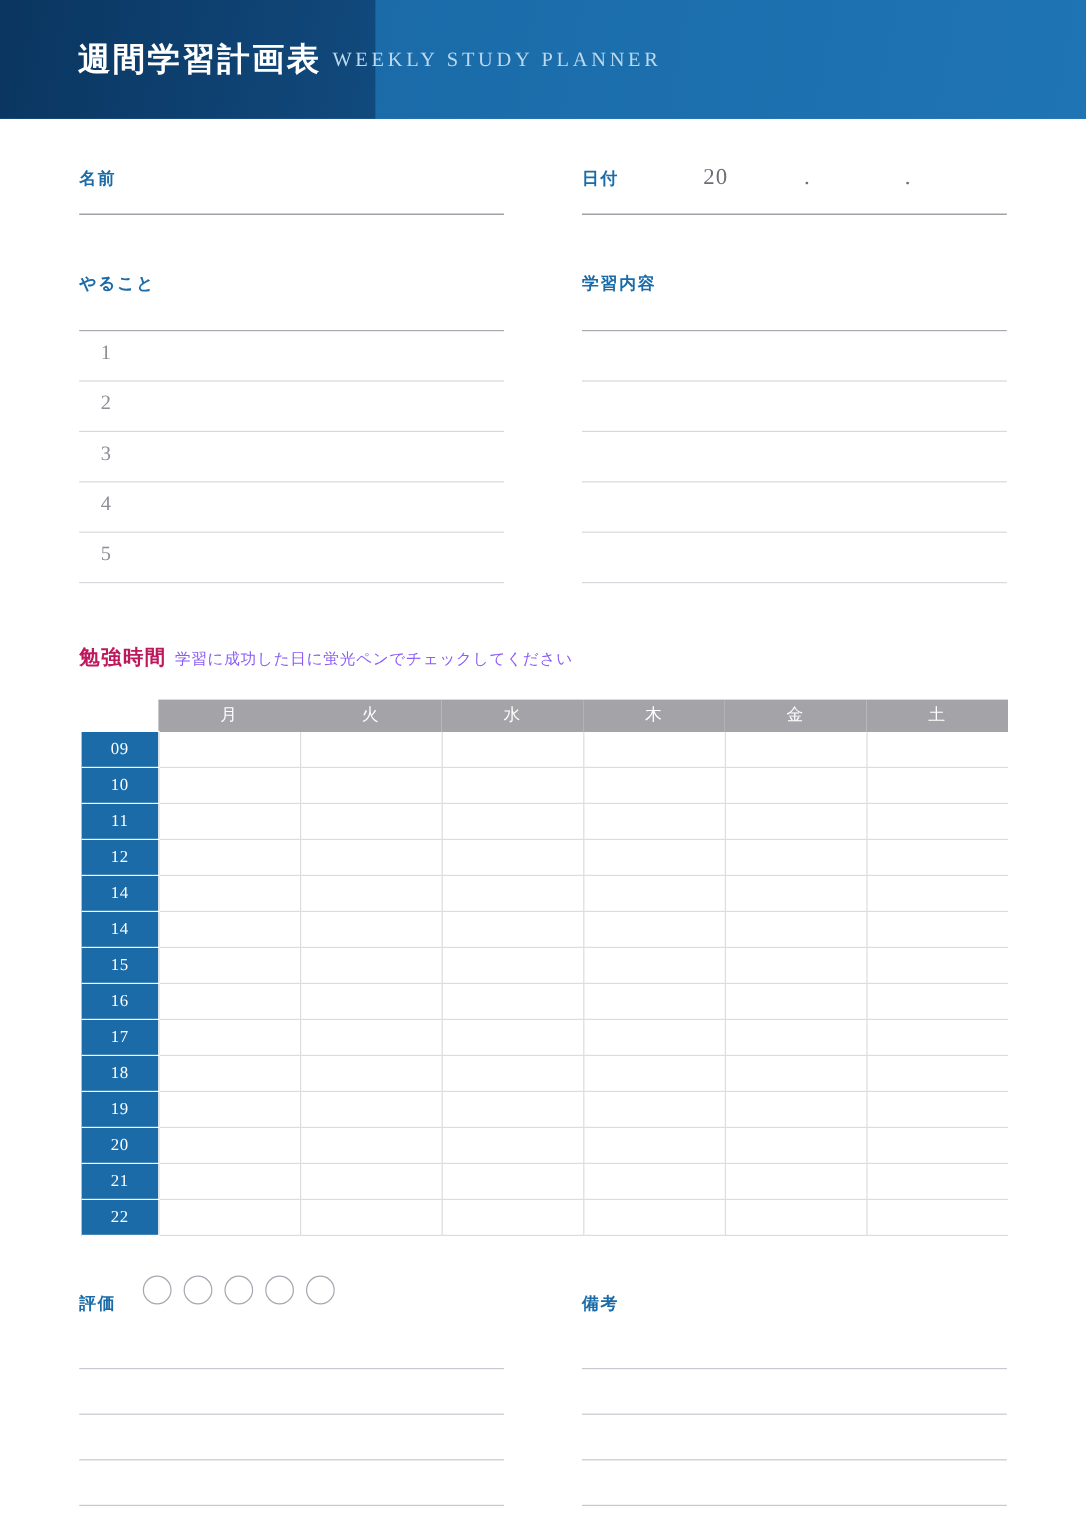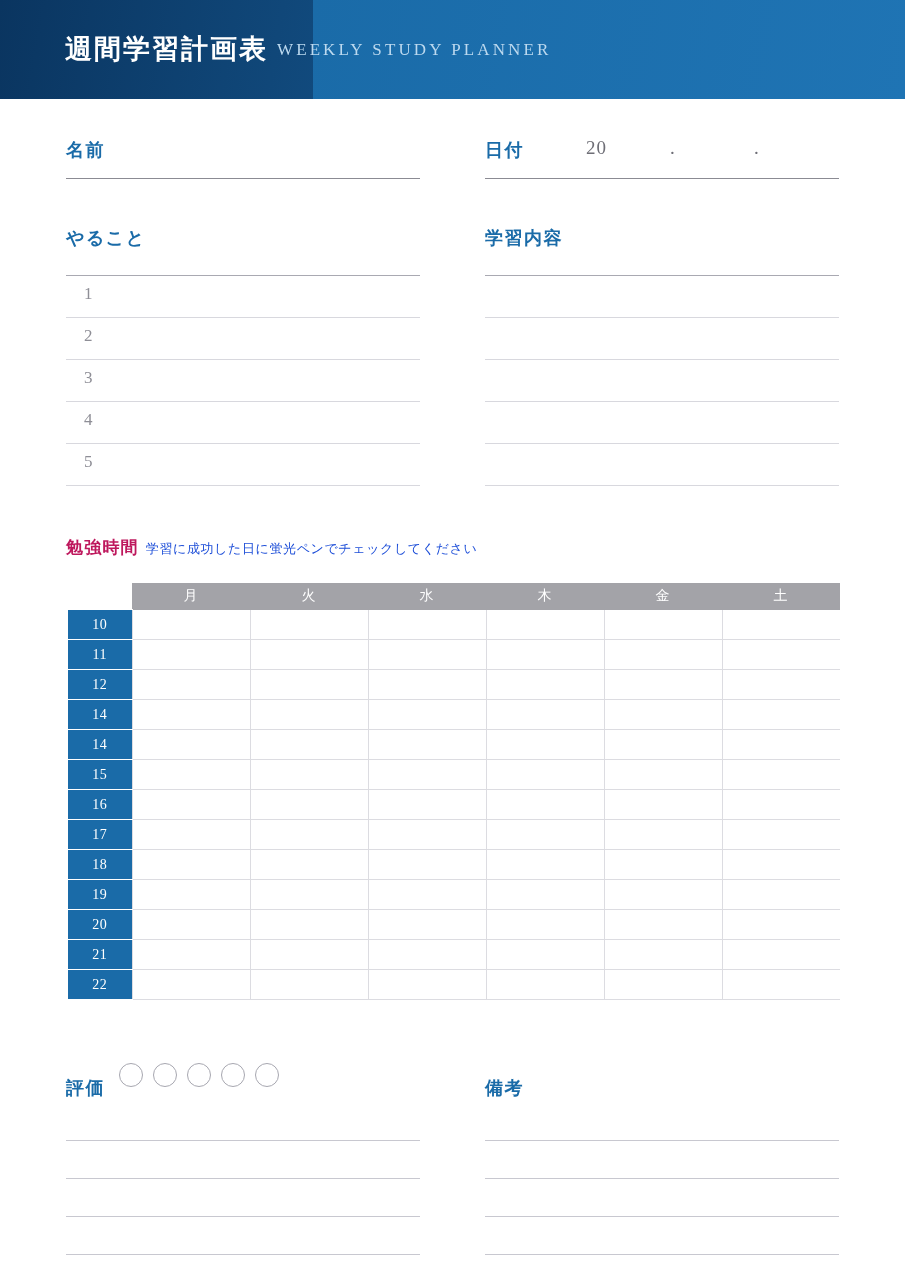--- a/index.html
+++ b/index.html
@@ -59,21 +59,21 @@
     letter-spacing: 3.1px;
     line-height: 24px;
     white-space: nowrap;
   }
 
   
   .col-left  { position: absolute; left: 66px;  width: 354px; }
   .col-right { position: absolute; left: 485px; width: 354px; }
 
   .field-label {
-    font-size: 18px;
+    font-size: 14px;
     font-weight: bold;
     color: #1a6ba8;
     letter-spacing: 1.5px;
     line-height: 24px;
     white-space: nowrap;
   }
 
   
   .namedate-row { top: 134px; height: 46px; }
   .namedate-row .field-label { position: absolute; left: 0; top: 4px; }
@@ -141,21 +141,21 @@
     white-space: nowrap;
   }
   .sched-head .sched-title {
     font-size: 17px;
     font-weight: bold;
     color: #be185d;
     letter-spacing: 1.2px;
   }
   .sched-head .sched-note {
     font-size: 13px;
-    color: #1d4ed8;
+    color: #8b5cf6;
     letter-spacing: 0.6px;
     margin-left: 7px;
   }
 
   .sched-table {
     position: absolute;
     left: 68px;
     top: 583px;
     width: 772px;
     height: 432px;
@@ -316,20 +316,29 @@
         <th class="dayhead">月</th>
         <th class="dayhead">火</th>
         <th class="dayhead">水</th>
         <th class="dayhead">木</th>
         <th class="dayhead">金</th>
         <th class="dayhead">土</th>
       </tr>
     </thead>
     <tbody id="sched-body">
         <tr class="hrow">
+          <td class="hourcell">09</td>
+          <td class="slot"></td>
+          <td class="slot"></td>
+          <td class="slot"></td>
+          <td class="slot"></td>
+          <td class="slot"></td>
+          <td class="slot last"></td>
+        </tr>
+        <tr class="hrow">
           <td class="hourcell">10</td>
           <td class="slot"></td>
           <td class="slot"></td>
           <td class="slot"></td>
           <td class="slot"></td>
           <td class="slot"></td>
           <td class="slot last"></td>
         </tr>
         <tr class="hrow">
           <td class="hourcell">11</td>

